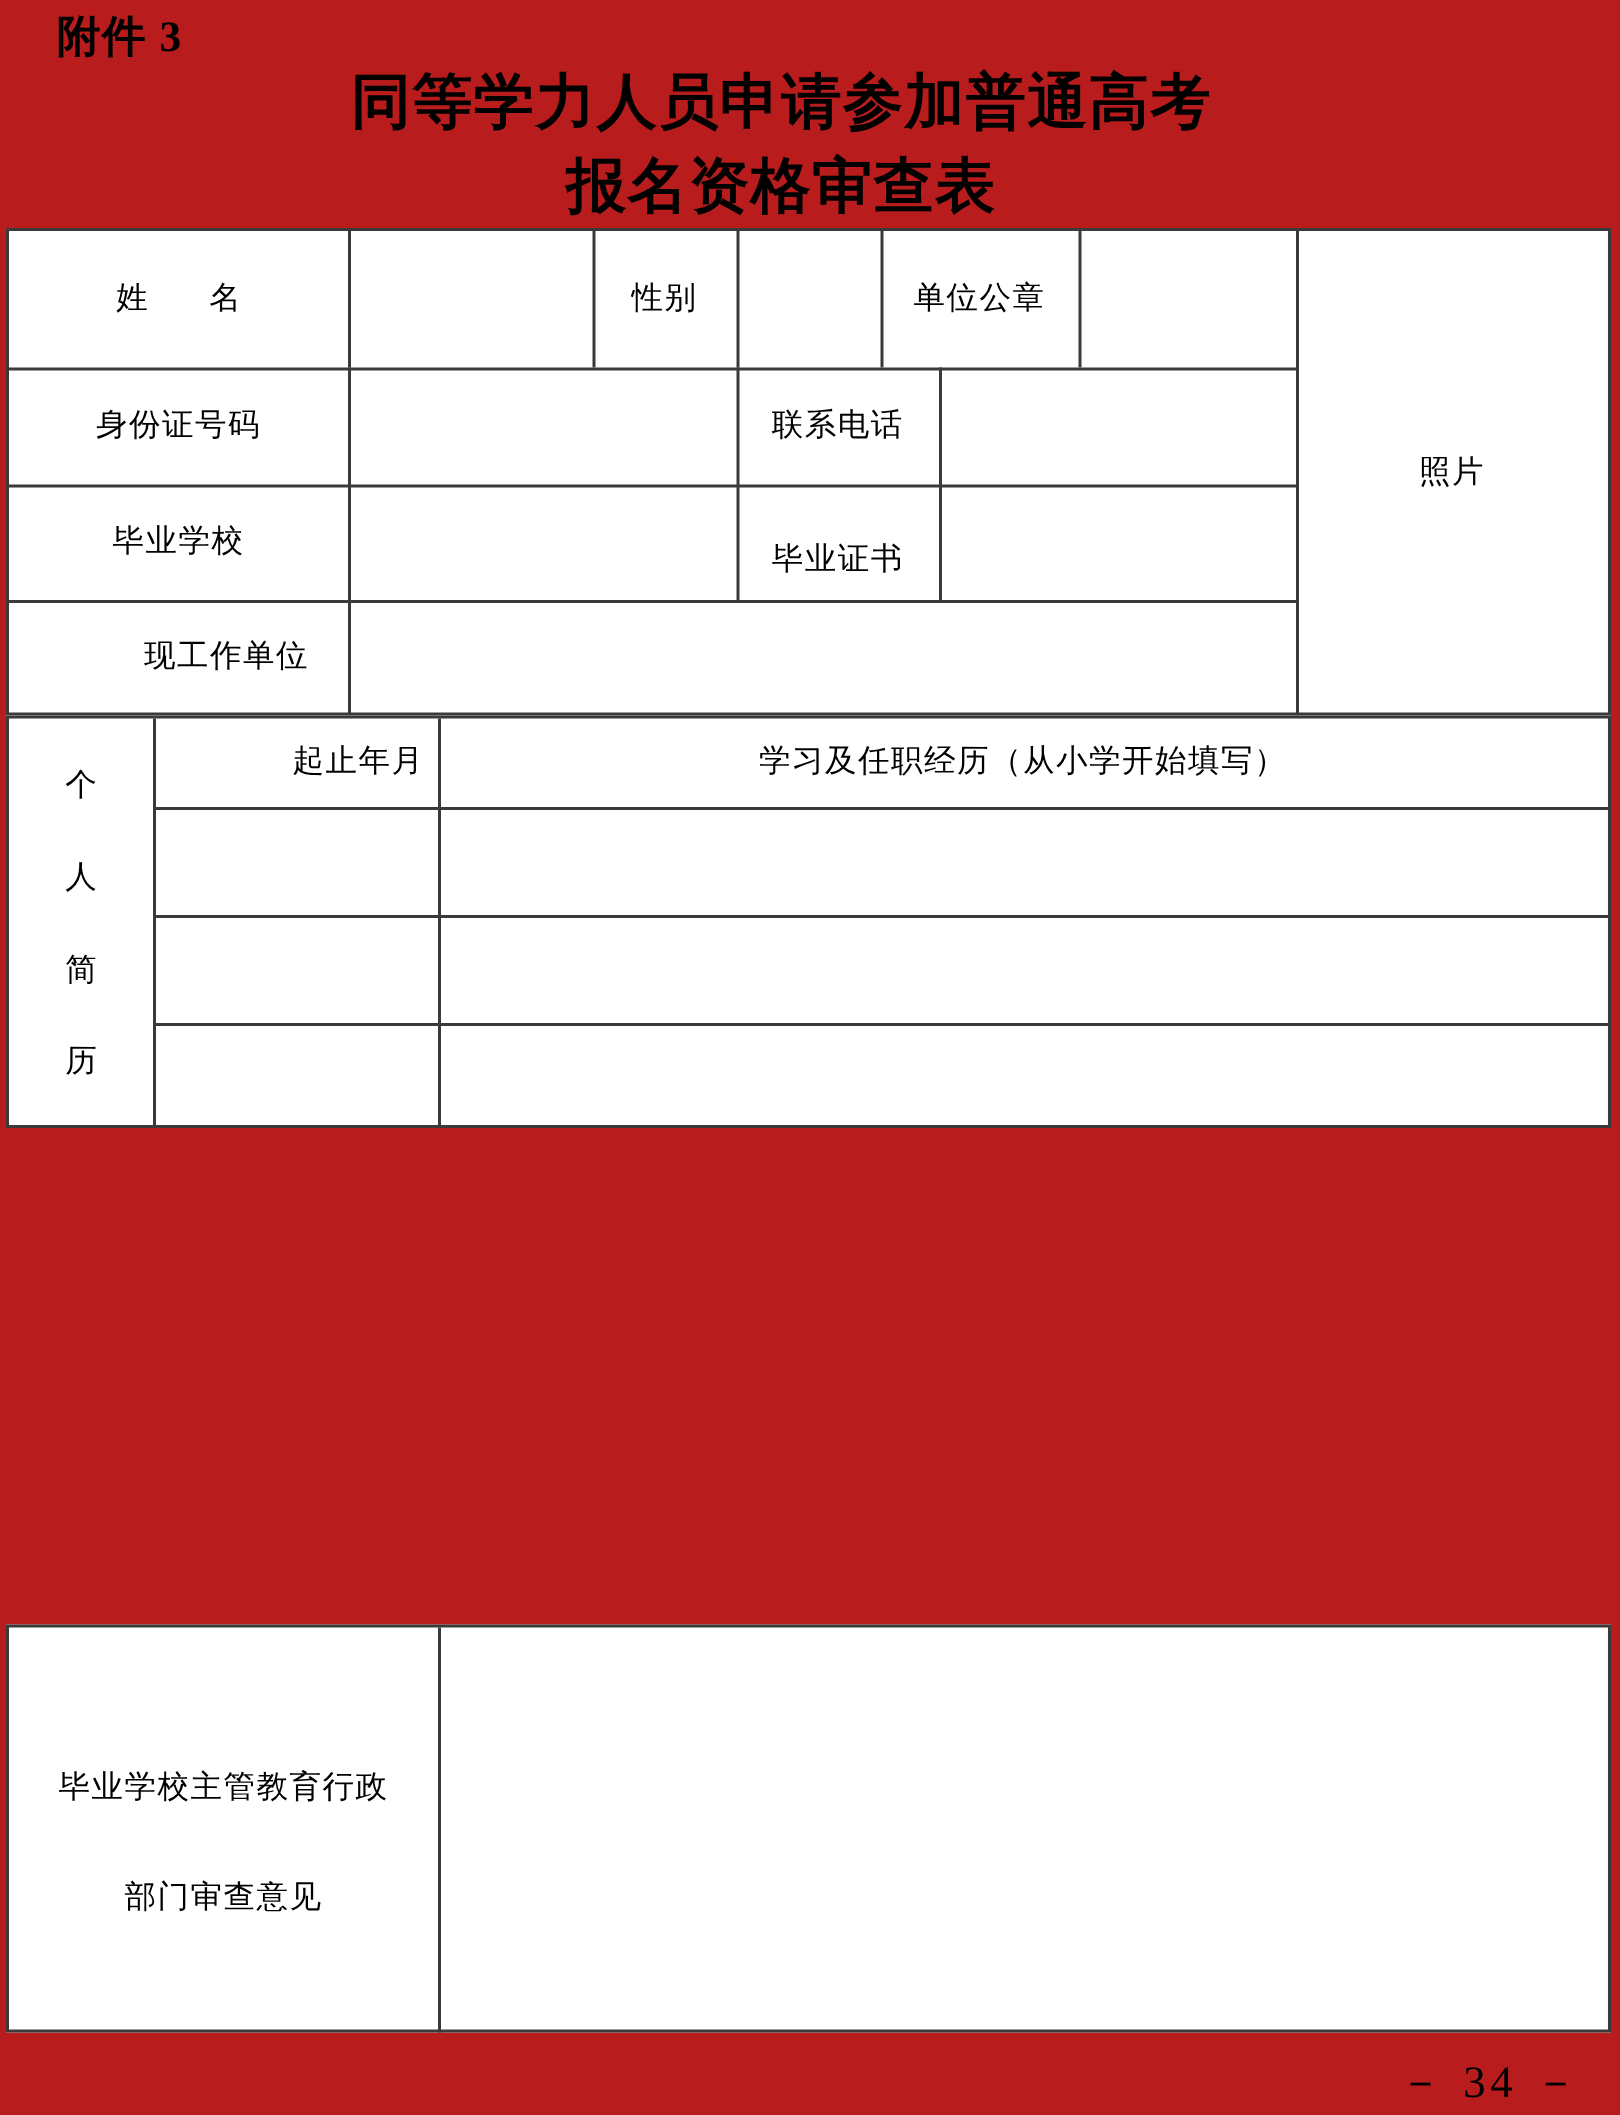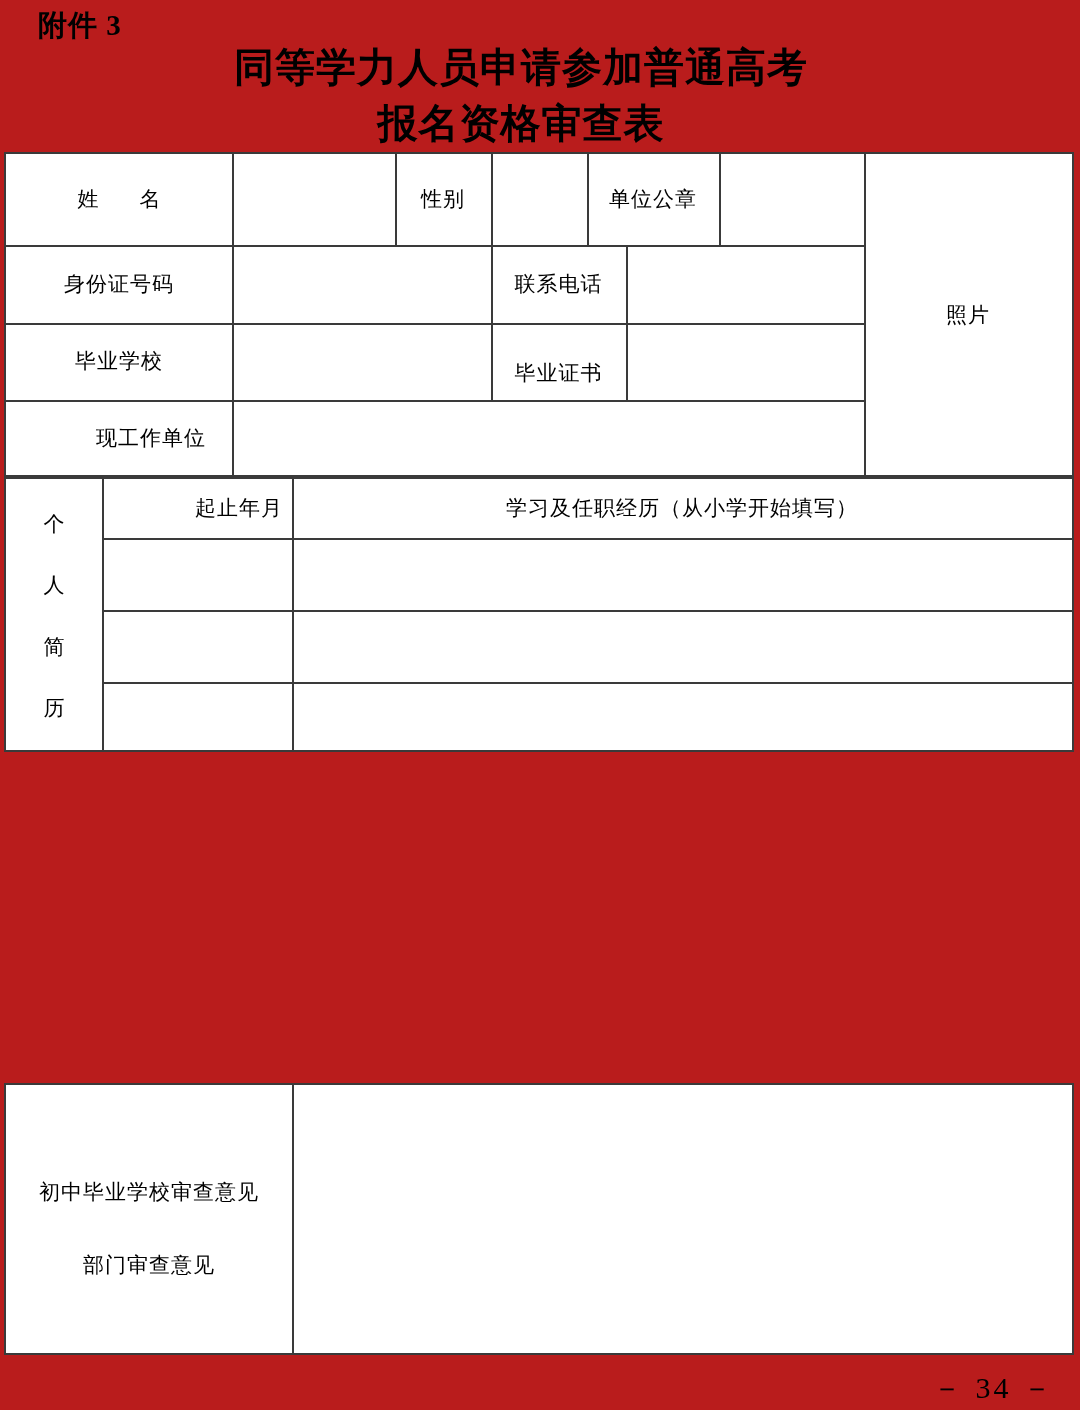--- a/index.html
+++ b/index.html
@@ -232,21 +232,21 @@
     <div class="cell-blank" style="left:98px; top:205px; width:186px; height:66px;"></div>
     <div class="cell-blank" style="left:288px; top:205px; width:776px; height:66px;"></div>
   </div>
 
 
   <div class="frame" style="left:4px; top:1083px; width:1070px; height:272px;">
 
     <div class="vline" style="left:286px; top:0; height:270px;"></div>
 
     <div class="two-line-label" style="left:0; top:96px; width:286px;">
-      <span class="l1">初中毕业学校审查意见</span>
+      <span class="l1">毕业学校主管教育行政</span>
       <span class="l2">部门审查意见</span>
     </div>
 
     <div class="cell-blank" style="left:288px; top:2px; width:778px; height:266px;"></div>
   </div>
 
   <div class="page-number" style="left:932px; top:1368px;">－ 34 －</div>
 
 </div>
 

